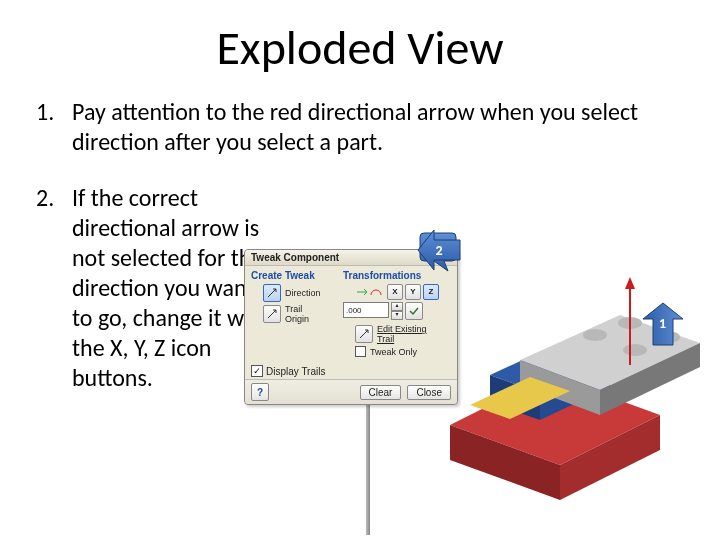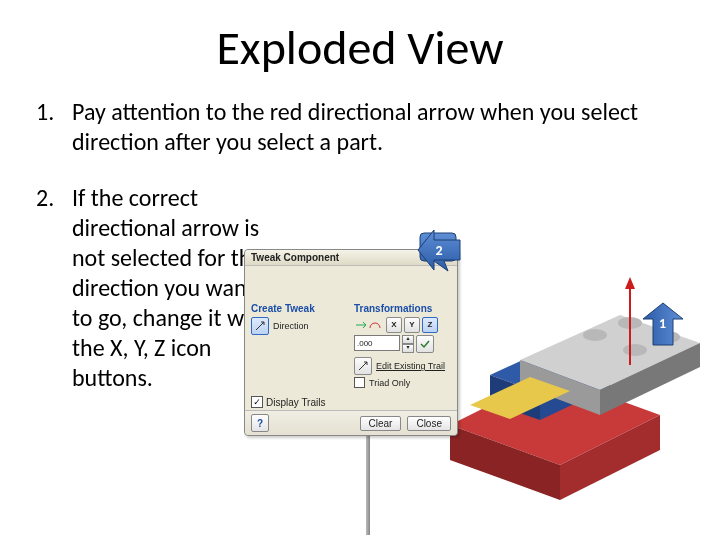--- a/index.html
+++ b/index.html
@@ -78,27 +78,26 @@
   .dlg-body {
     display: flex;
     padding: 4px 6px 2px 6px;
     gap: 6px;
   }
   .col { flex: 1; }
   .col-h {
     color: #1a4ea8;
     font-weight: bold;
     margin-bottom: 3px;
-    margin-top: 33px;
   }
   .btnrow {
     display: flex;
     align-items: center;
     gap: 4px;
-    margin: 2px 0;
+    margin: 2px 12px;
   }
   .sqbtn {
     width: 16px; height: 16px;
     background: linear-gradient(#fdfdfd,#e2e2e2);
     border: 1px solid #8a8a8a;
     border-radius: 2px;
     display: flex; align-items: center; justify-content: center;
     font-size: 8px;
     line-height: 1;
   }
@@ -219,20 +218,28 @@
       <div class="col">
         <div class="col-h">Create Tweak</div>
         <div class="btnrow">
           <span class="sqbtn sel">
             <svg width="10" height="10">
                 <path d="M1 9 L9 1 M6 1 L9 1 L9 4" stroke="#333" stroke-width="1" fill="none"></path>
               </svg>
           </span>
           <span class="lbltxt">Direction</span>
         </div>
+        <div class="btnrow">
+          <span class="sqbtn">
+            <svg width="10" height="10">
+                <path d="M1 9 L9 1 M6 1 L9 1 L9 4" stroke="#333" stroke-width="1" fill="none"></path>
+              </svg>
+          </span>
+          <span class="lbltxt">Trail Origin</span>
+        </div>
       </div>
       <div class="col">
         <div class="col-h">Transformations</div>
         <div class="btnrow">
           <span class="tinyarrow">
             <svg width="28" height="14">
               <path d="M2 7 L12 7 M9 4 L12 7 L9 10" stroke="#2a5" stroke-width="1" fill="none"></path>
               <path d="M16 10 A5 5 0 1 1 26 10" stroke="#c33" stroke-width="1" fill="none"></path>
             </svg>
           </span>
@@ -257,21 +264,21 @@
         <div class="btnrow" style="margin-top:4px;text-decoration:underline;">
           <span class="sqbtn">
             <svg width="10" height="10">
                 <path d="M1 9 L9 1 M6 1 L9 1 L9 4" stroke="#333" stroke-width="1" fill="none"></path>
               </svg>
           </span>
           <span class="lbltxt">Edit Existing Trail</span>
         </div>
         <div class="btnrow">
           <span class="box" style="width:9px;height:9px;border:1px solid #555;background:#fff;"></span>
-          <span class="lbltxt">Triad Only</span>
+          <span class="lbltxt">Tweak Only</span>
         </div>
       </div>
     </div>
     <div class="cbx">
       <span class="box">✓</span>
       <span>Display Trails</span>
     </div>
     <div class="dlg-foot">
       <span class="helpbtn">?</span>
       <span style="flex:1"></span>

